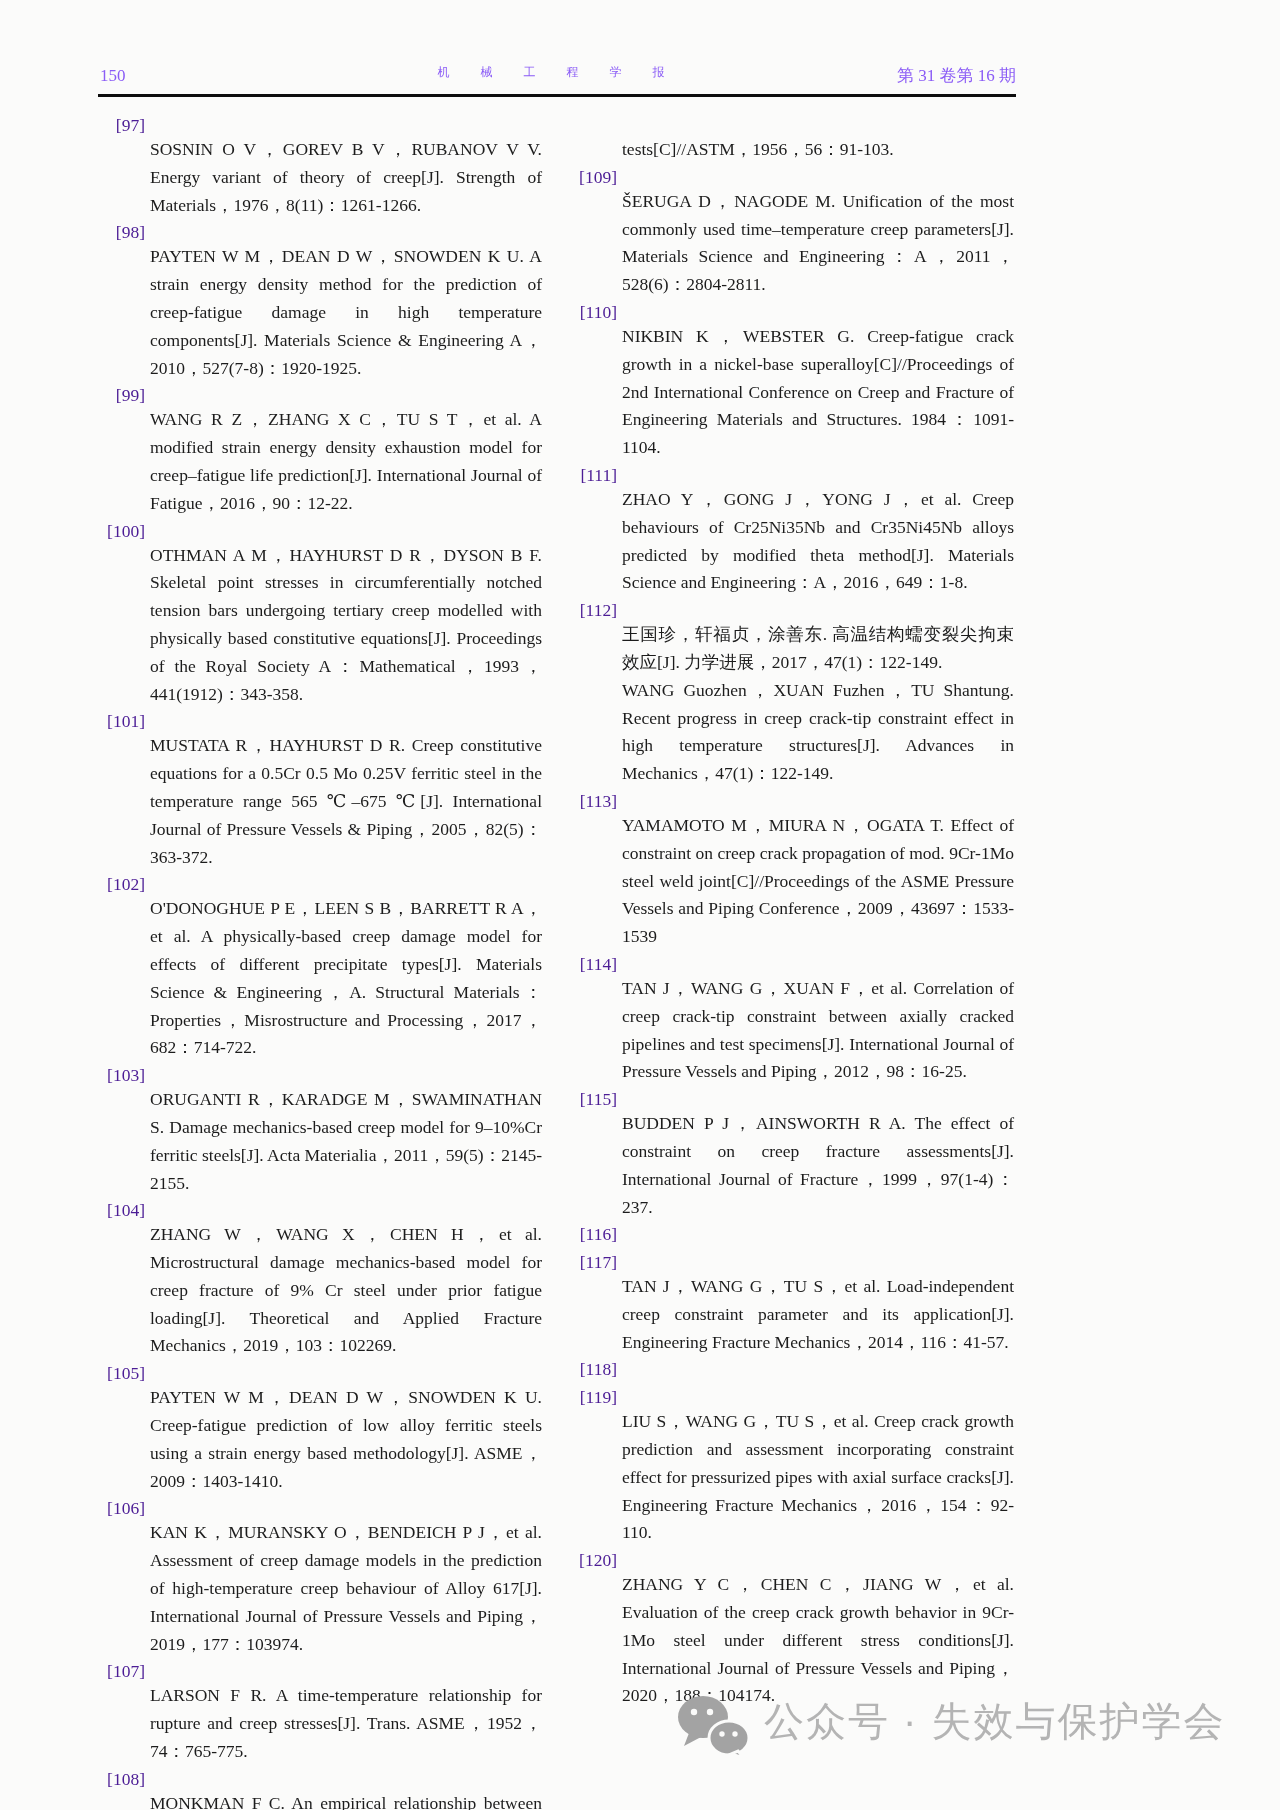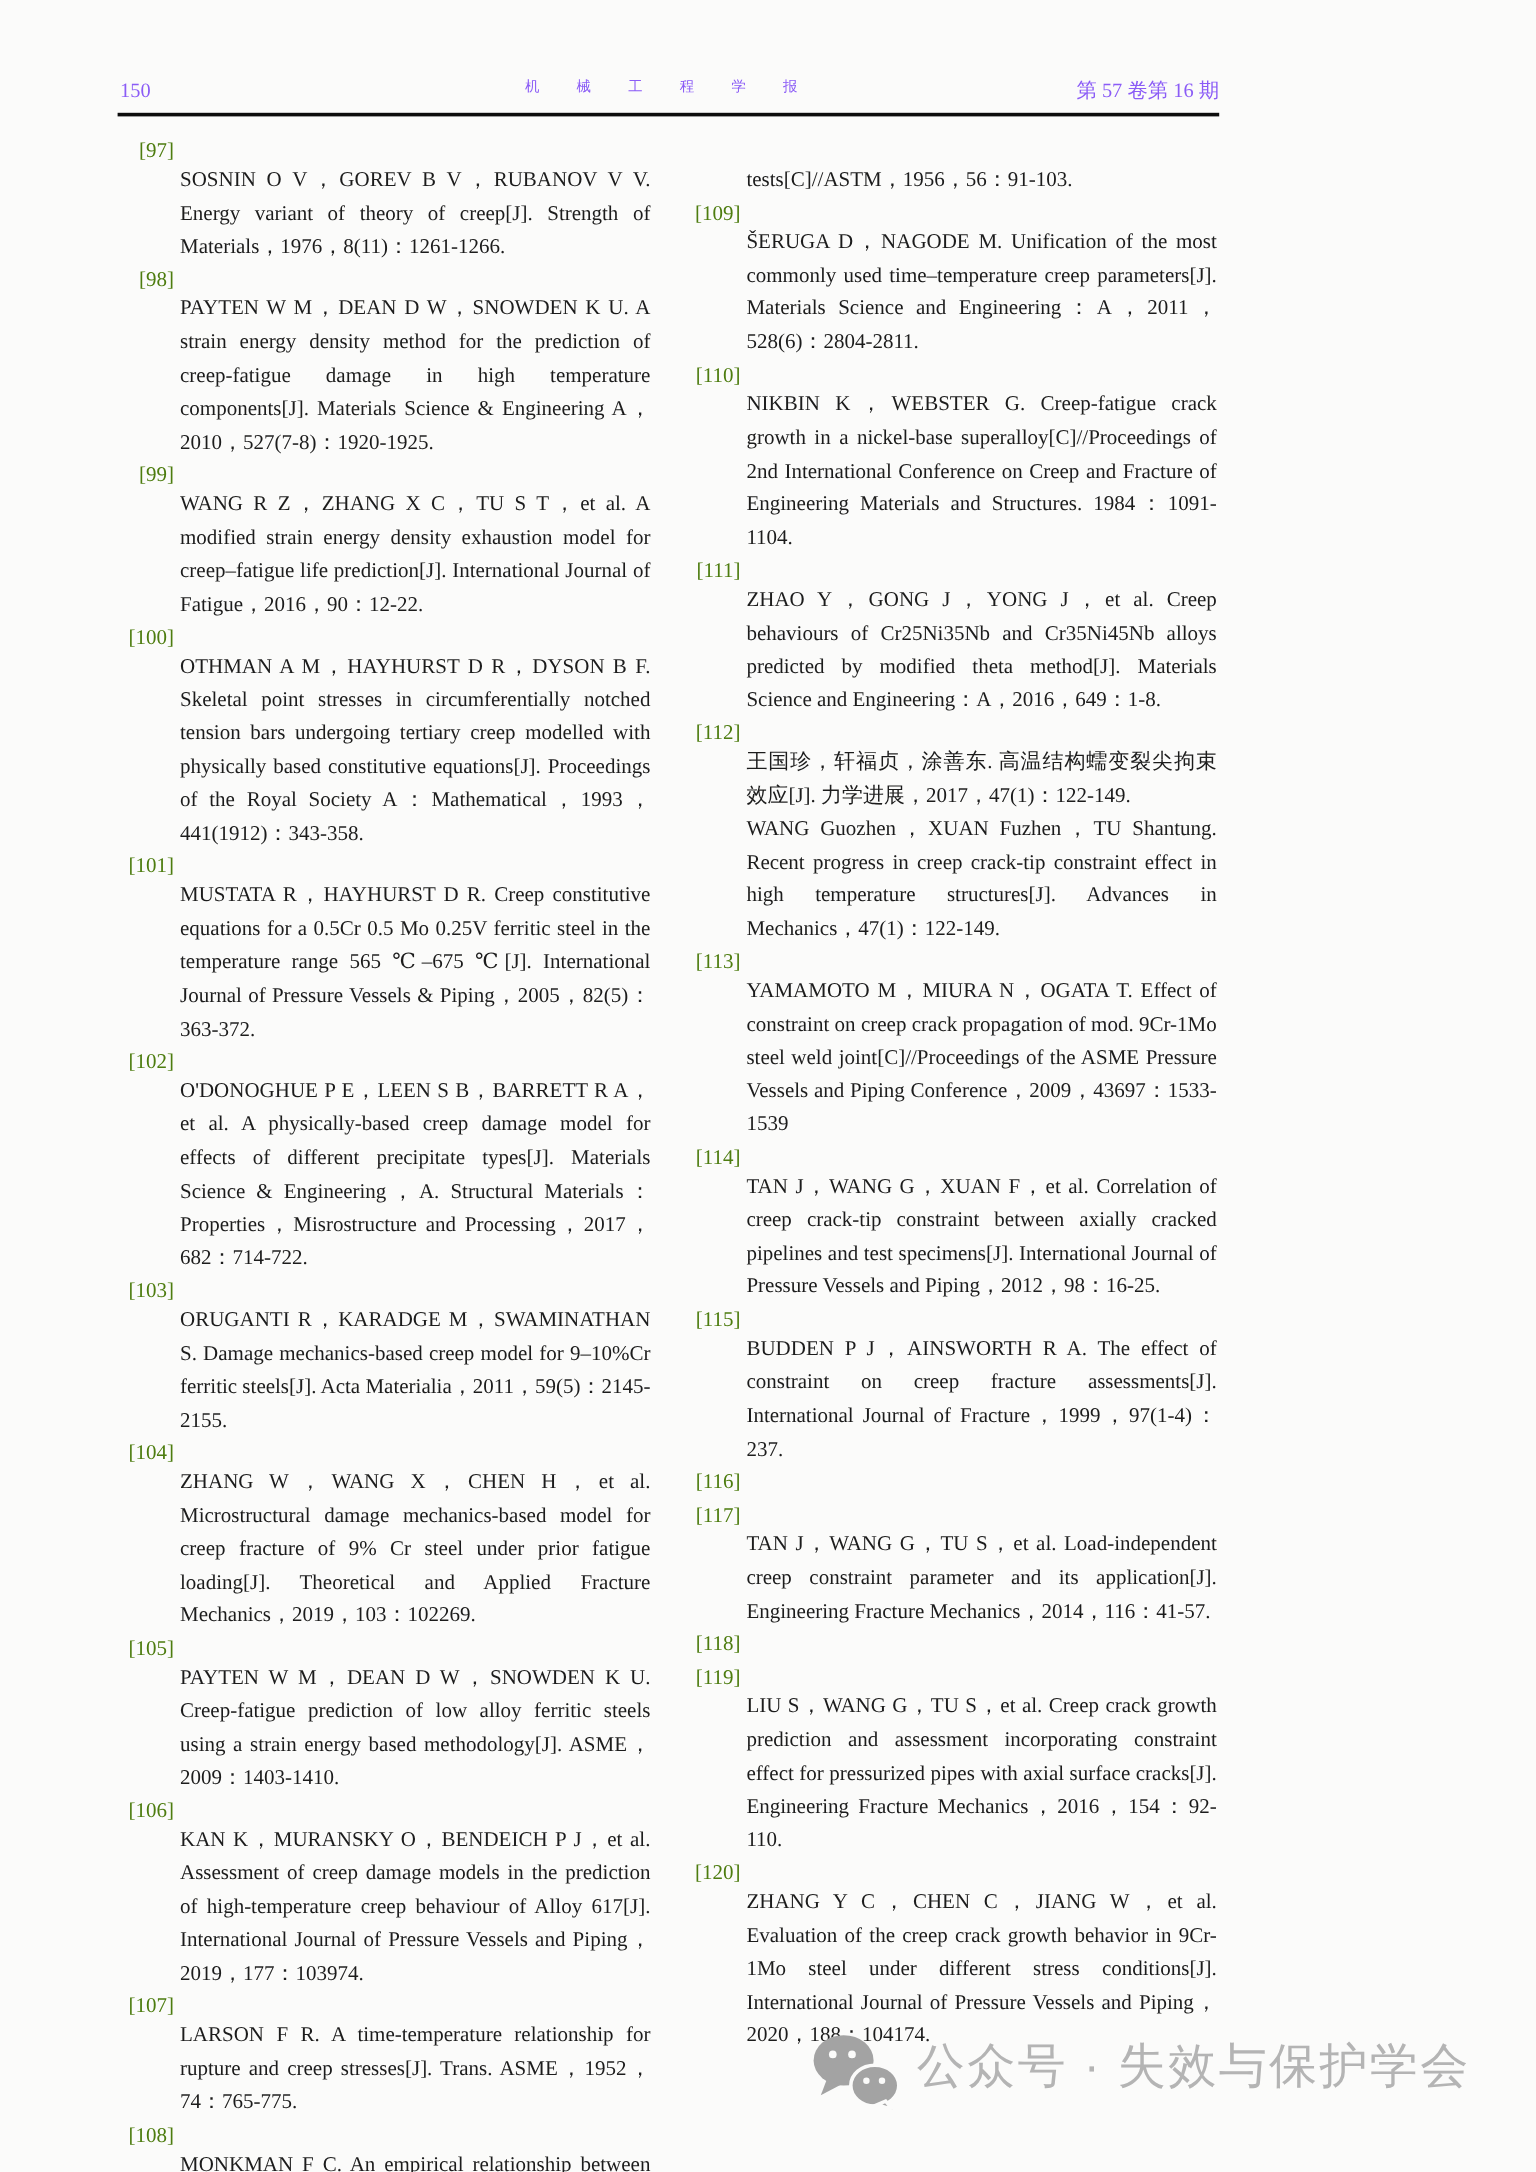--- a/index.html
+++ b/index.html
@@ -31,21 +31,21 @@
 
   
   .columns {
     position:absolute; top:112px; left:106px; width:908px;
     display:flex; gap:36px;
   }
   .col { width:436px; font-size:17.5px; line-height:27.8px; }
   .ref { display:flex; }
   .ref-num {
     flex:0 0 44px; text-align:right; padding-right:5px;
-    white-space:nowrap; color:#4d7c0f;
+    white-space:nowrap; color:#4c1d95;
   }
   .ref-body { flex:1; text-align:justify;margin-top:24px; }
   .ref-body p { text-align:justify; }
 
   
   .watermark {
     position:absolute; top:1694px; left:676px;
     display:flex; gap:14px;
     color:#b4b4b4;
     font-family:"Liberation Sans","DejaVu Sans",sans-serif;
@@ -54,21 +54,21 @@
   .wechat-icon { display:inline-block; width:74px; height:64px; }
 </style>
 </head>
 <body>
 
 <div class="page">
 
   <header class="page-header">
     <span>150</span>
     <span class="journal-title">机 械 工 程 学 报</span>
-    <span>第 57 卷第 16 期</span>
+    <span>第 31 卷第 16 期</span>
   </header>
 
   <div class="header-rule"></div>
 
   <main class="columns">
     <section class="col" id="col-left">
         <div class="ref">
           <span class="ref-num">[97]</span>
           <div class="ref-body">
             <p>SOSNIN O V，GOREV B V，RUBANOV V V. Energy variant of theory of creep[J]. Strength of Materials，1976，8(11)：1261-1266.</p>

